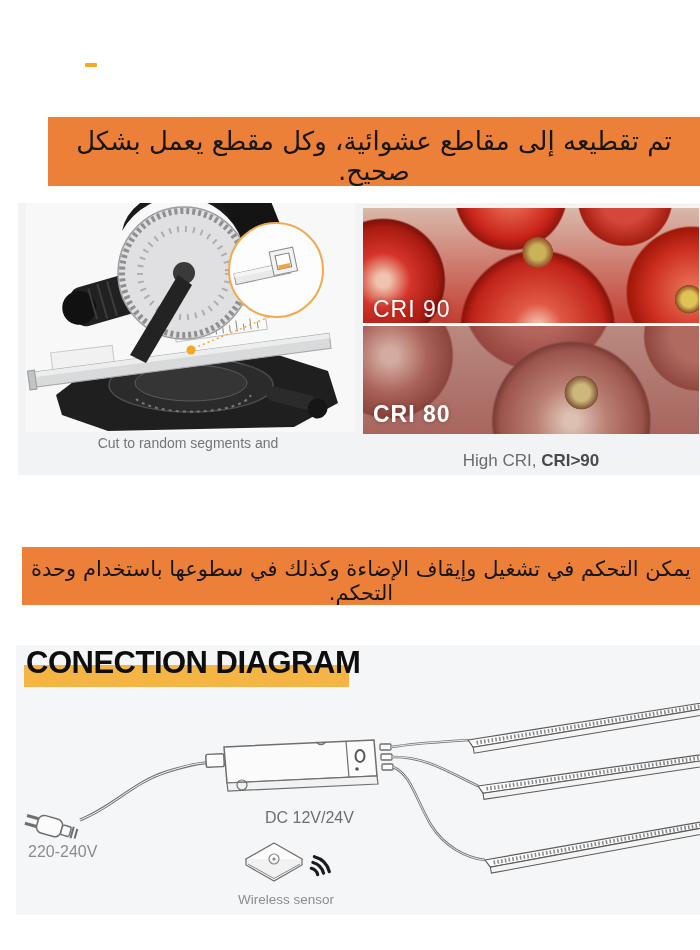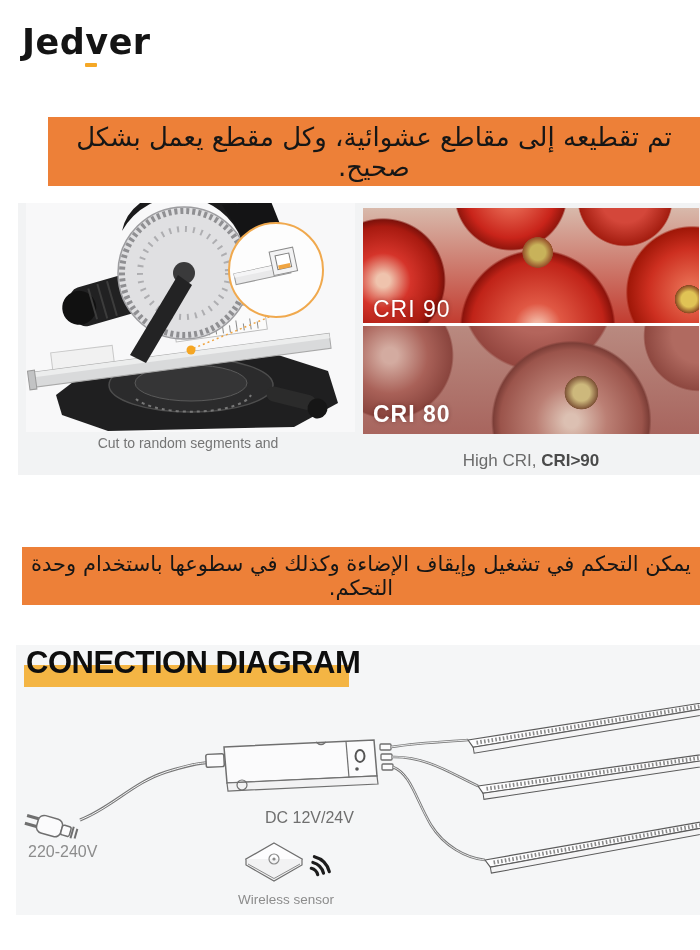--- a/index.html
+++ b/index.html
@@ -7,21 +7,21 @@
         font-family:"Liberation Sans", sans-serif;}
 
   
   .logo{position:absolute;left:22px;top:22px;font-size:35px;font-weight:800;
         color:#141414;letter-spacing:0.5px;font-family:"DejaVu Sans", sans-serif;}
   .logo-underline{position:absolute;left:85px;top:63px;width:12px;height:4px;
         background:#F5A826;border-radius:1px;}
 
   
   .banner{position:absolute;background:#ED8038;color:#161616;direction:rtl;
-        display:flex;align-items:center;justify-content:center;text-align:center;
+        display:flex;align-items:flex-end;justify-content:center;text-align:center;
         font-family:"DejaVu Sans", sans-serif;}
   .banner-1{left:48px;top:117px;width:652px;height:69px;font-size:26px;}
   .banner-2{left:22px;top:547px;width:678px;height:58px;font-size:21px;}
 
   
   .features{position:absolute;left:18px;top:203px;width:700px;height:272px;background:#f2f3f4;padding-left:20px;}
   .saw-tile{position:absolute;left:8px;top:0px;width:329px;height:229px;background:#f8f8f9;}
   .caption-left{position:absolute;left:0;top:231px;width:340px;text-align:center;
         color:#757575;font-size:14px;line-height:1.35;}
   .caption-right{position:absolute;left:345px;top:248px;width:336px;text-align:center;
@@ -62,21 +62,20 @@
   .heading-text{position:absolute;left:10px;top:0px;font-size:31px;font-weight:bold;
         color:#0e0e0e;letter-spacing:-0.5px;white-space:nowrap;}
   .diagram-svg{position:absolute;left:0;top:45px;}
   .svg-label{fill:#8c8c8c;font-family:"Liberation Sans", sans-serif;}
 </style>
 </head>
 <body>
 
 <div class="page">
 
-  <div class="logo">Jedver</div>
   <div class="logo-underline"></div>
 
   <div class="banner banner-1">
     <span>تم تقطيعه إلى مقاطع عشوائية، وكل مقطع يعمل بشكل صحيح.</span>
   </div>
 
   <div class="features">
 
     <div class="saw-tile">
       <svg width="329" height="229" viewBox="0 0 329 229">

